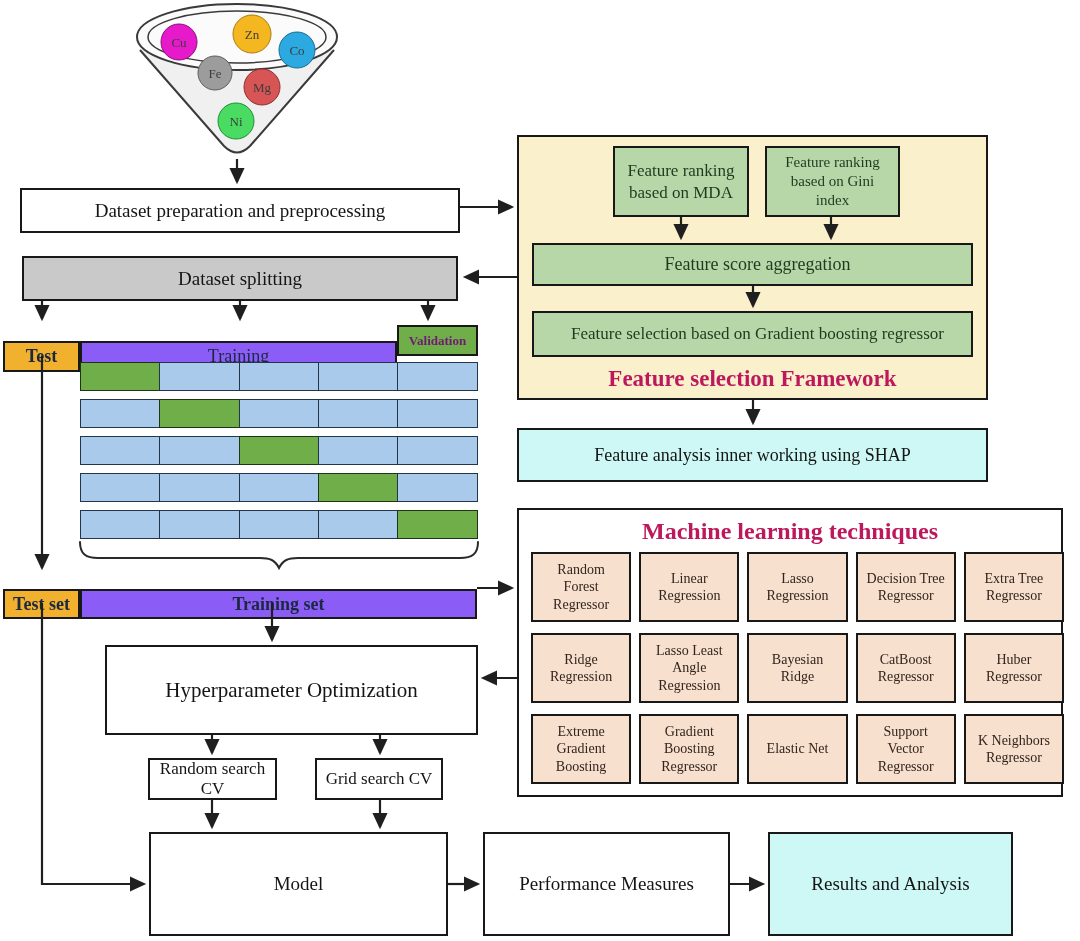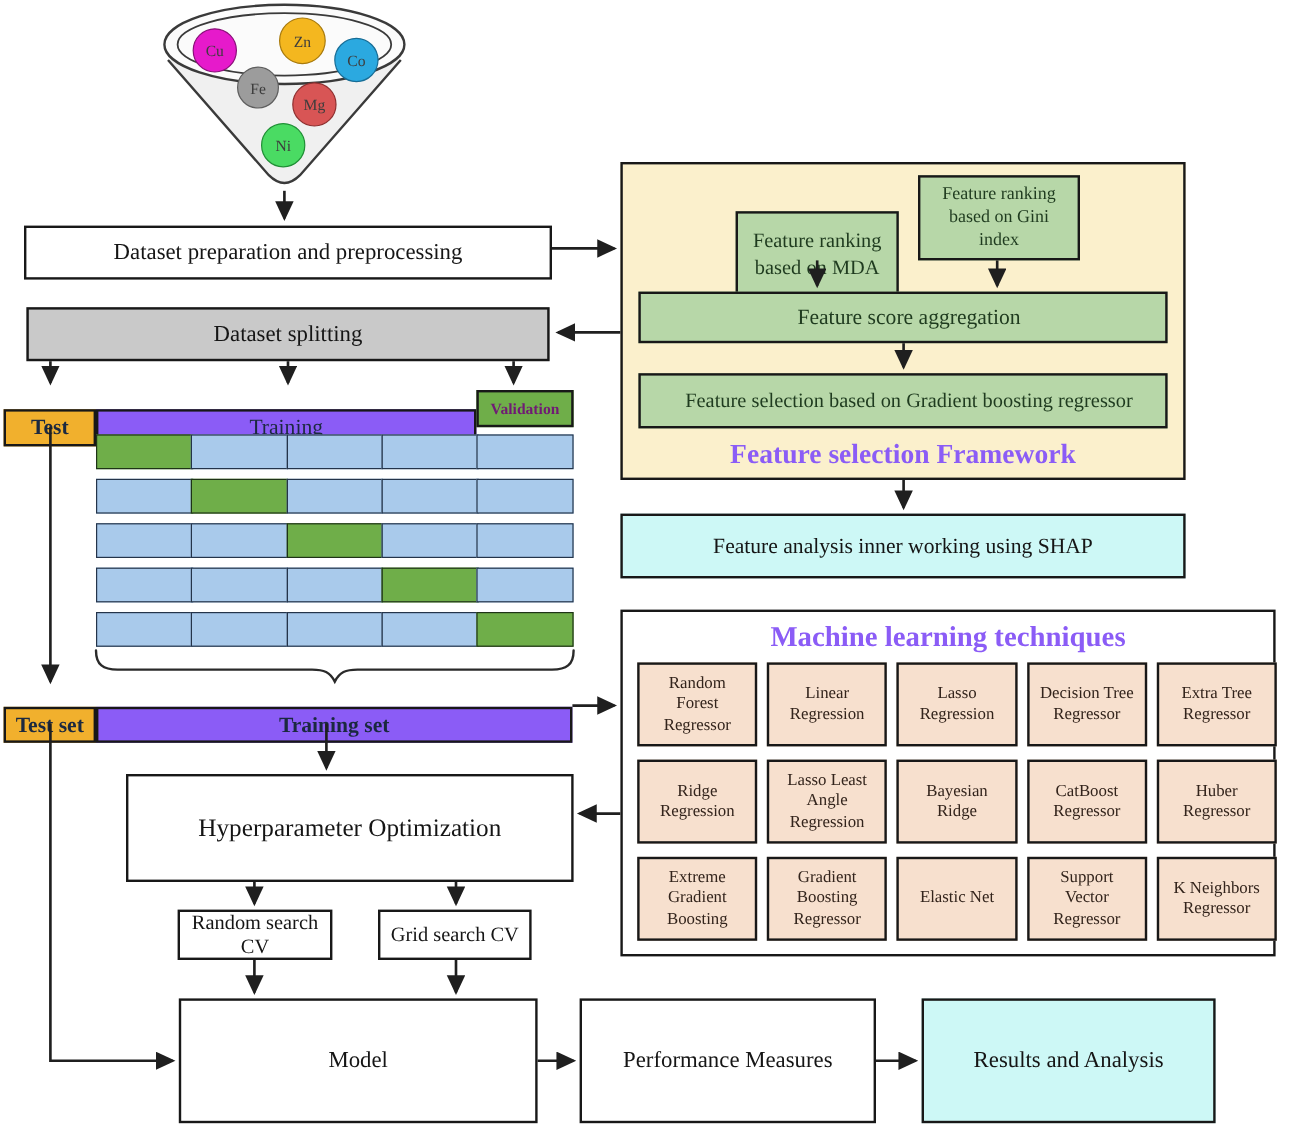--- a/index.html
+++ b/index.html
@@ -12,21 +12,21 @@
   .gray{background:#c9c9c9;}
   .orange{background:#f1b02d;}
   .lblue{background:#8b5cf6;}
   .green{background:#6fae49;}
   .tan{background:#fbf0cc;border-width:2.5px;}
   .lgreen{background:#b7d7a8;color:#1f3b1f;padding-left:10px;}
   .cyan{background:#cdf8f6;}
   .mlouter{border-width:2.5px;}
   .bartext{color:#1b2940;font-size:18px;margin-top:16px;}
   .bold{font-weight:bold;}
-  .title{font-weight:bold;color:#8b5cf6;background:transparent;border:none;}
+  .title{font-weight:bold;color:#be185d;background:transparent;border:none;}
   
   .cv-grid{position:absolute;left:80px;top:362px;width:398px;height:177px;display:flex;flex-direction:column;gap:8px;z-index:2;}
   .cv-row{flex:0 0 29px;display:flex;}
   .cv-cell{flex:1 1 0;background:#a9caeb;border:1.5px solid #24344a;margin-left:-1.5px;}
   .cv-cell:first-child{margin-left:0;}
   .cv-cell.green{background:#6fae49;border-color:#1e3317;}
   
   .ml-grid{position:absolute;left:531px;top:552px;width:533px;display:grid;grid-template-columns:repeat(5,1fr);grid-auto-rows:70px;column-gap:8px;row-gap:11px;z-index:2;}
   .ml-cell{box-sizing:border-box;border:2px solid #181818;background:#f7e0ce;color:#33241c;
     display:flex;align-items:center;justify-content:center;text-align:center;
@@ -91,21 +91,21 @@
   <div class="abs box lblue bartext bold" style="left:80px;top:573px;width:397px;height:30px;">Training set</div>
 
   <div class="abs box" style="left:148px;top:758px;width:129px;height:42px;font-size:17px;line-height:1.2;">Random search CV</div>
   <div class="abs box" style="left:315px;top:758px;width:128px;height:42px;font-size:17px;line-height:1.2;">Grid search CV</div>
 
   <div class="abs box" style="left:149px;top:832px;width:299px;height:104px;font-size:19px;">Model</div>
   <div class="abs box" style="left:483px;top:832px;width:247px;height:104px;font-size:19px;">Performance Measures</div>
   <div class="abs box cyan" style="left:768px;top:832px;width:245px;height:104px;font-size:19px;">Results and Analysis</div>
 
   <div class="abs box tan" style="left:517px;top:135px;width:471px;height:265px;"></div>
-  <div class="abs box lgreen" style="left:613px;top:146px;width:136px;height:71px;font-size:17px;line-height:1.25;padding:16px 6px;margin-top:30px;">Feature ranking based on MDA</div>
+  <div class="abs box lgreen" style="left:613px;top:146px;width:136px;height:71px;font-size:17px;line-height:1.25;padding:16px 6px;">Feature ranking based on MDA</div>
   <div class="abs box lgreen" style="left:765px;top:146px;width:135px;height:71px;font-size:15px;line-height:1.25;padding:0 6px;">Feature ranking based on Gini index</div>
   <div class="abs box lgreen" style="left:532px;top:243px;width:441px;height:43px;font-size:18px;">Feature score aggregation</div>
   <div class="abs box lgreen" style="left:532px;top:311px;width:441px;height:46px;font-size:17px;">Feature selection based on Gradient boosting regressor</div>
   <div class="abs title" style="left:517px;top:362px;width:471px;height:34px;font-size:23px;z-index:2;">Feature selection Framework</div>
 
   <div class="abs box cyan" style="left:517px;top:428px;width:471px;height:54px;font-size:18px;">Feature analysis inner working using SHAP</div>
 
   <div class="abs box mlouter" style="left:517px;top:508px;width:546px;height:289px;"></div>
   <div class="abs title" style="left:517px;top:514px;width:546px;height:34px;font-size:24px;z-index:2;">Machine learning techniques</div>
   <div class="ml-grid">

